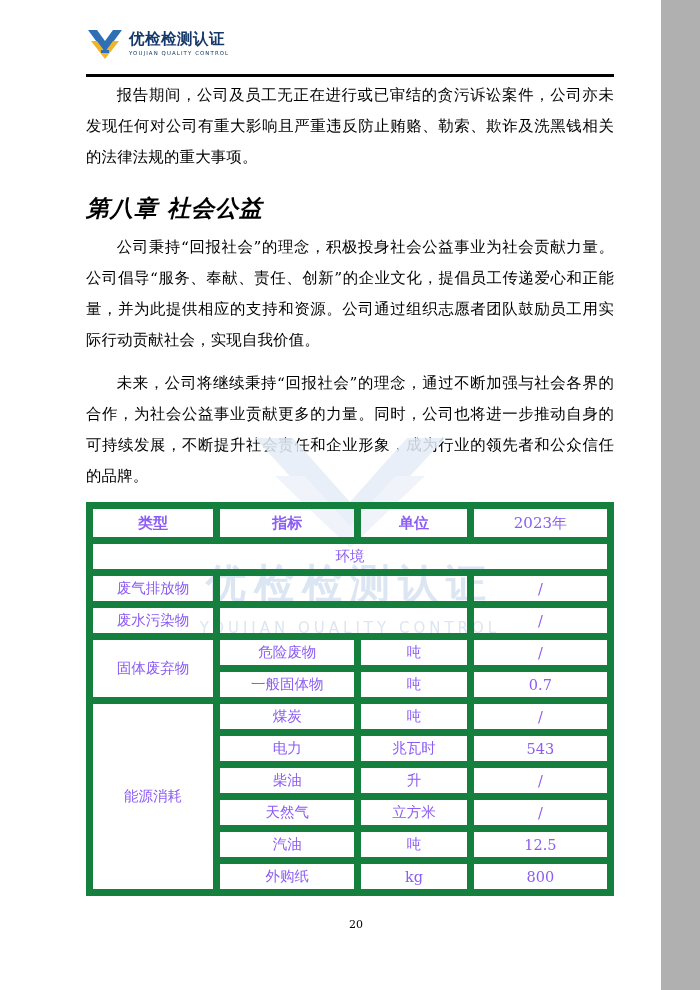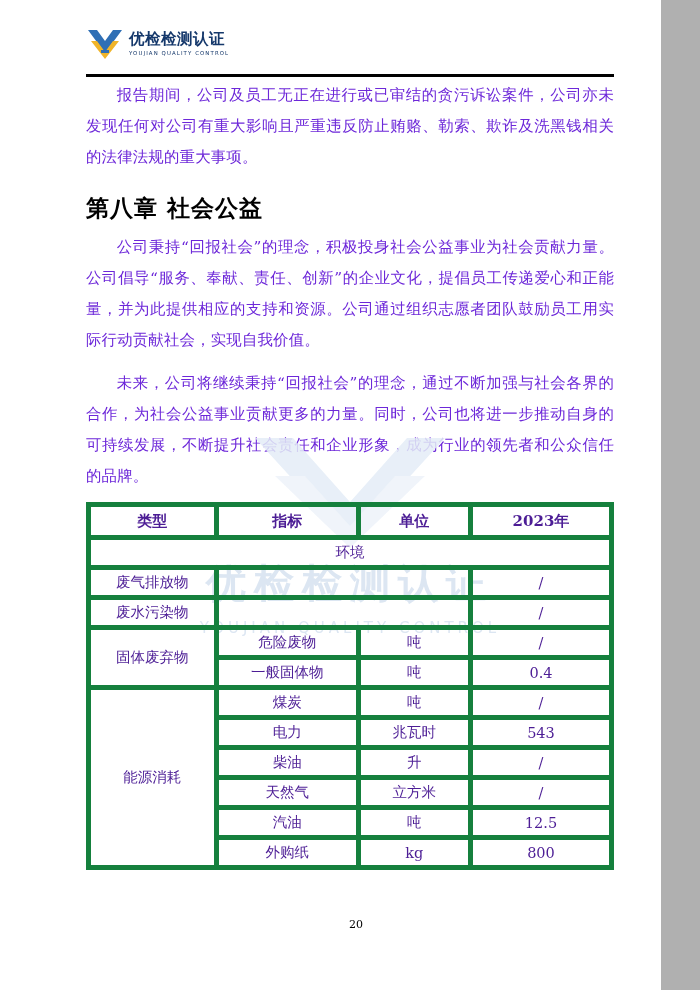--- a/index.html
+++ b/index.html
@@ -69,35 +69,36 @@
     position: absolute;
     left: 86px;
     top: 80px;
     width: 528px;
   }
 
   p.para {
     margin: 0;
     font-size: 15.4px;
     line-height: 31px;
-    color: #6d28d9;
+    color: #000000;
     text-align: justify;
     text-indent: 2em;
     font-family: "DejaVu Serif", "Liberation Serif", serif;
     letter-spacing: 0.2px;
   }
   p.para + p.para { margin-top: 12px; }
 
   h2.chapter {
     font-family: "DejaVu Sans", "Liberation Sans", sans-serif;
     font-size: 23px;
     font-weight: bold;
     color: #000;
     margin: 20px 0 8px 0;
     letter-spacing: 1px;
+    font-style: italic;
   }
   h2.chapter .latin {
     font-family: "DejaVu Serif", "Liberation Serif", serif;
     font-weight: bold;
   }
 
   
   .watermark {
     position: absolute;
     left: 0;
@@ -136,38 +137,38 @@
   
   .esg-table {
     position: relative;
     z-index: 5;
     border-collapse: collapse;
     width: 528px;
     margin-top: 10px;
     background: transparent;
   }
   .esg-table td, .esg-table th {
-    border: 5px solid #15803d;
+    border: 7px solid #15803d;
     height: 25px;
     text-align: center;
     vertical-align: middle;
     font-size: 14.5px;
     font-family: "DejaVu Serif", "Liberation Serif", serif;
-    color: #4c1d95;
+    color: #8b5cf6;
     background: transparent;
     padding: 0 8px;
   }
   .esg-table th {
     font-weight: bold;
     font-size: 15px;
     height: 28px;
   }
   .esg-table .year-col {
     font-family: "DejaVu Serif", "Liberation Serif", serif;
-    font-weight: bold;
+    font-weight: normal;
   }
   .col-type   { width: 130px; }
   .col-metric { width: 148px; }
   .col-unit   { width: 110px; }
   .col-value  { width: 140px; }
 
   
   .page-number {
     position: absolute;
     left: 0;
@@ -250,21 +251,21 @@
 
         <tr>
           <td rowspan="2">固体废弃物</td>
           <td>危险废物</td>
           <td>吨</td>
           <td>/</td>
         </tr>
         <tr>
           <td>一般固体物</td>
           <td>吨</td>
-          <td>0.4</td>
+          <td>0.7</td>
         </tr>
 
         <tr>
           <td rowspan="6">能源消耗</td>
           <td>煤炭</td>
           <td>吨</td>
           <td>/</td>
         </tr>
         <tr>
           <td>电力</td>

